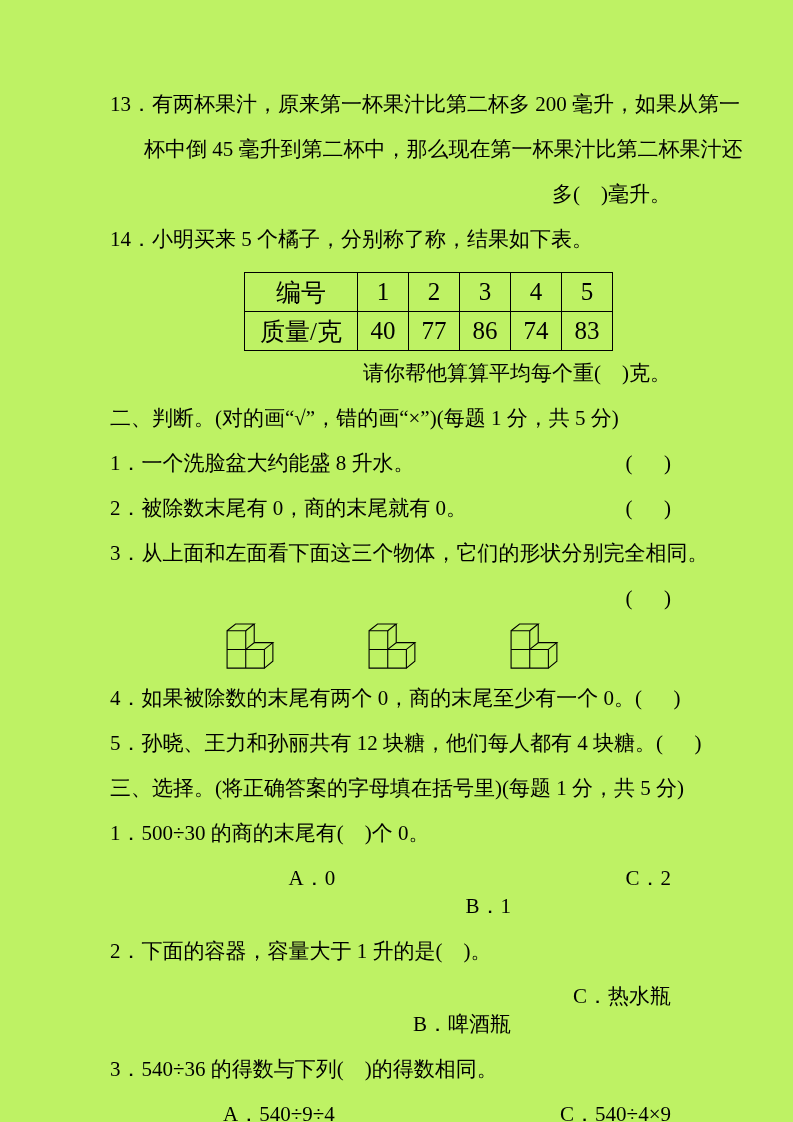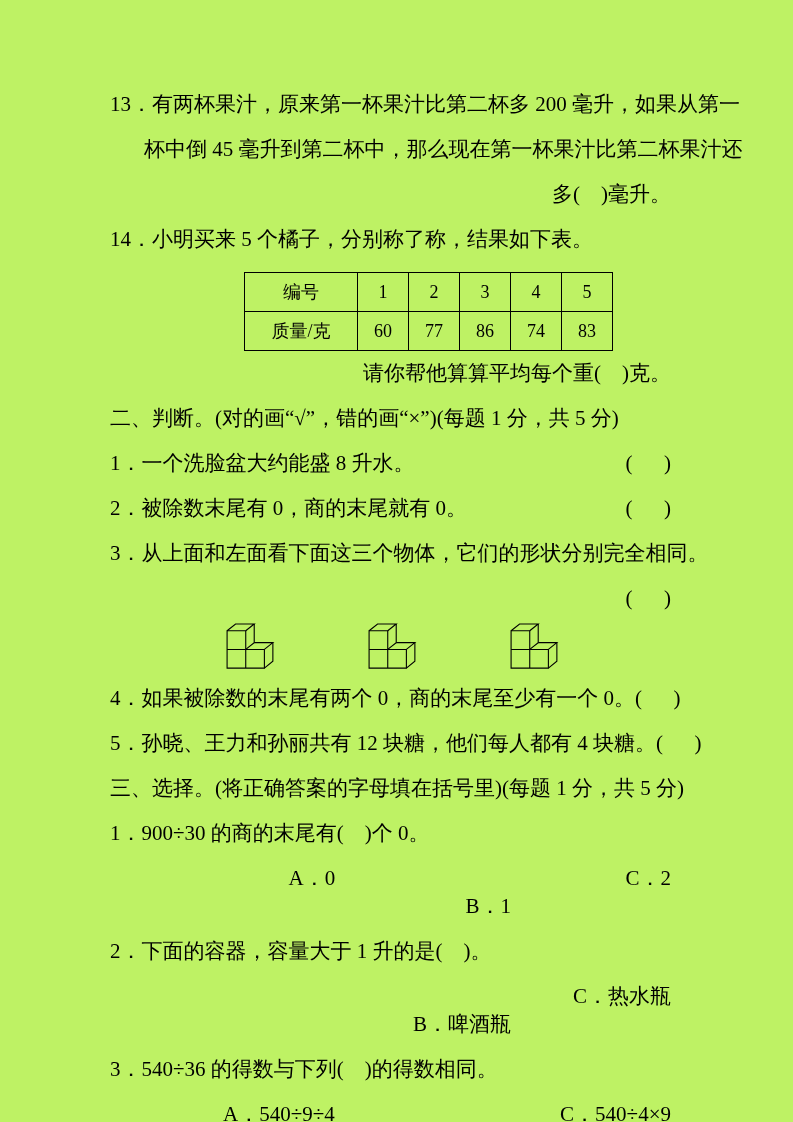--- a/index.html
+++ b/index.html
@@ -27,21 +27,21 @@
   .bracket{white-space:pre;}
   table.weight-table{
     border-collapse:collapse;
     margin:2px 0 10px 134px;
   }
   table.weight-table td{
     border:1.5px solid #000;
     text-align:center;
     vertical-align:middle;
     height:38px;
-    font-size:18px;
+    font-size:25px;
     padding:0 6px;
   }
   table.weight-table td.col0{width:100px;}
   table.weight-table td.coln{width:38px;}
   .figures{
     display:flex;
     gap:64px;
     padding-left:112px;
     margin:0 0 16px 0;
   }
@@ -67,21 +67,21 @@
         <tr>
       <td class="col0">编号</td>
       <td class="coln">1</td>
       <td class="coln">2</td>
       <td class="coln">3</td>
       <td class="coln">4</td>
       <td class="coln">5</td>
     </tr>
     <tr>
       <td class="col0">质量/克</td>
-      <td class="coln">60</td>
+      <td class="coln">40</td>
       <td class="coln">77</td>
       <td class="coln">86</td>
       <td class="coln">74</td>
       <td class="coln">83</td>
     </tr>
   </tbody>
     </table>
 
   <div class="line indent">请你帮他算算平均每个重(    )克。</div>
 
@@ -117,21 +117,21 @@
       <path d="M38,30 L60,30 L50,38"></path>
       <path d="M60,30 L60,52 L50,60"></path>
     </svg>
   </div>
 
   <div class="line qrow"><span>4．如果被除数的末尾有两个 0，商的末尾至少有一个 0。</span><span class="bracket">(      )</span></div>
   <div class="line qrow"><span>5．孙晓、王力和孙丽共有 12 块糖，他们每人都有 4 块糖。</span><span class="bracket">(      )</span></div>
 
   <div class="line">三、选择。(将正确答案的字母填在括号里)(每题 1 分，共 5 分)</div>
 
-  <div class="line">1．900÷30 的商的末尾有(    )个 0。</div>
+  <div class="line">1．500÷30 的商的末尾有(    )个 0。</div>
   <div class="line choices">
     <span class="c1">A．0</span>
     <span class="c2">B．1</span>
     <span>C．2</span>
   </div>
 
   <div class="line">2．下面的容器，容量大于 1 升的是(    )。</div>
   <div class="line choices">
     <span class="c2">B．啤酒瓶</span>
     <span>C．热水瓶</span>

